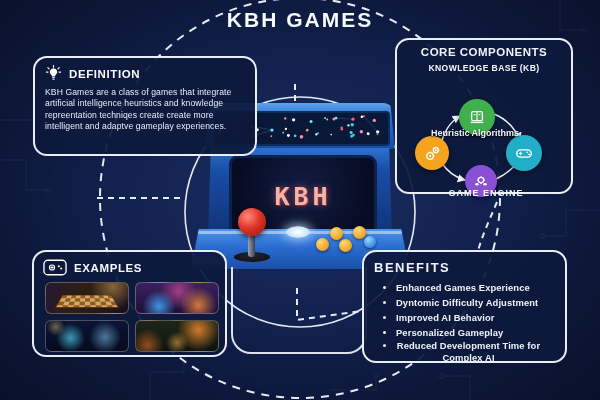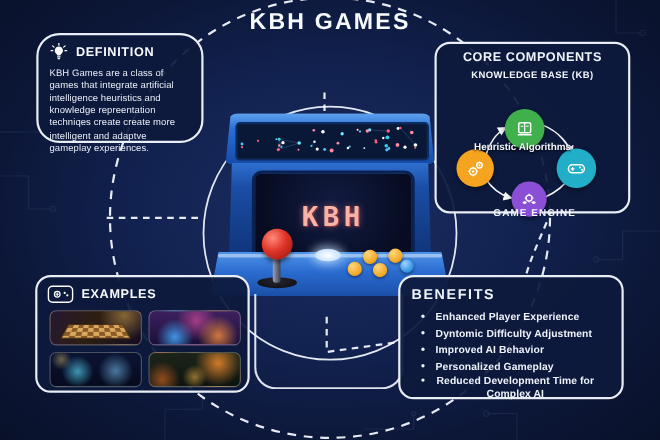--- a/index.html
+++ b/index.html
@@ -20,21 +20,21 @@
 
   
   .info-box{
     border:2px solid #e9eef6;border-radius:14px;background:#0d1a3cee;
     box-sizing:border-box;z-index:3;
   }
   .box-header{display:flex;align-items:center;gap:7px;}
   .box-title{font-weight:bold;letter-spacing:.6px;font-size:11.5px;color:#f7fafc;}
 
   
-  #definition-box{left:33px;top:30px;width:152px;height:100px;padding:7px 10px 6px 10px;border-radius:21px;}
+  #definition-box{left:33px;top:56px;width:224px;height:100px;padding:7px 10px 6px 10px;}
   #definition-body{
     margin-top:5px;font-size:8.6px;line-height:1.32;font-weight:400;
     color:#e9eef8;letter-spacing:.1px;
   }
 
   
   #core-box{left:395px;top:38px;width:178px;height:156px;padding:6px 4px;}
   #core-title{text-align:center;font-size:11.5px;font-weight:bold;letter-spacing:.5px;}
   #kb-label{text-align:center;font-size:8.6px;font-weight:bold;letter-spacing:.4px;margin-top:5px;color:#f2f6fd;}
   #core-diagram{position:absolute;left:0;top:52px;width:178px;height:104px;}
@@ -377,21 +377,21 @@
         </div>
       <div id="thumb-battle" class="thumb"></div>
       <div id="thumb-space" class="thumb"></div>
       <div id="thumb-creature" class="thumb"></div>
     </div>
   </div>
 
   <div id="benefits-box" class="abs info-box">
     <div id="benefits-title">BENEFITS</div>
     <ul id="benefits-list">
-      <li>Enhanced Player Experience</li>
+      <li>Enhanced Games Experience</li>
       <li>Dyntomic Difficulty Adjustment</li>
       <li>Improved AI Behavior</li>
       <li>Personalized Gameplay</li>
       <li class="wrap-center">Reduced Development Time for Complex AI</li>
     </ul>
   </div>
 
 </div>
 
 </body></html>

